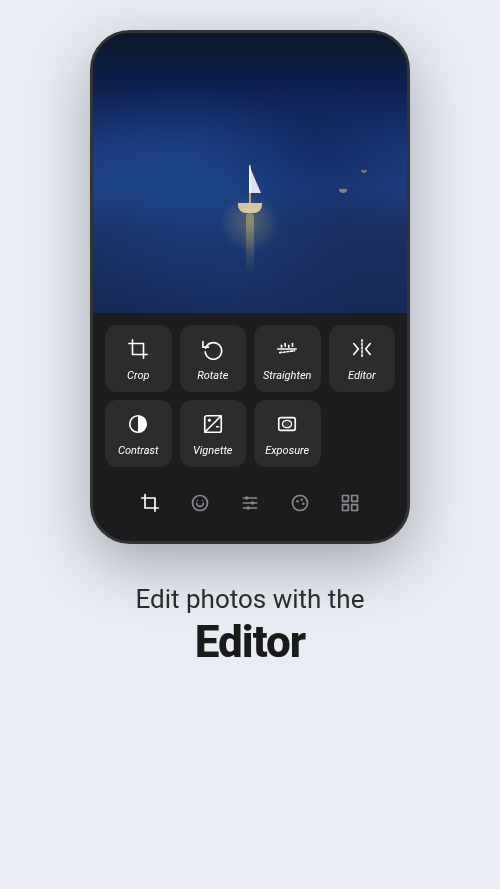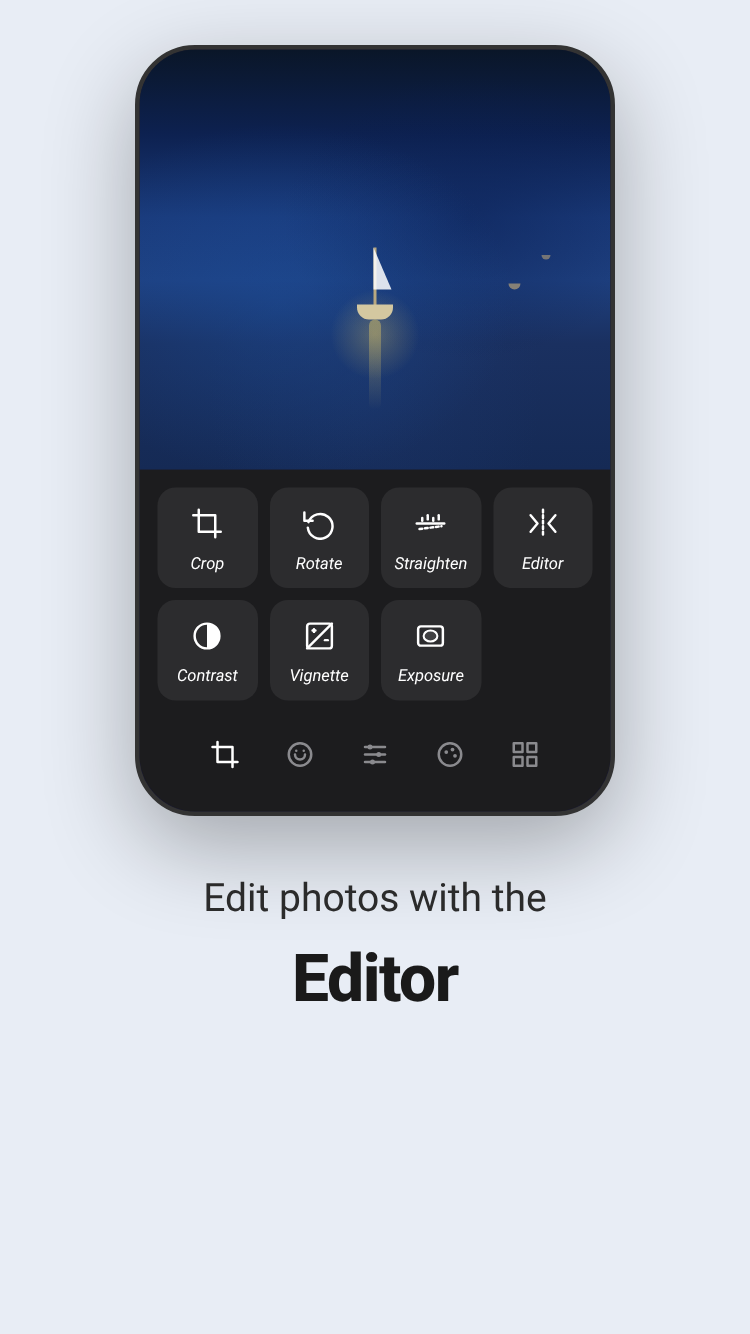--- a/index.html
+++ b/index.html
@@ -203,21 +203,21 @@
     .text-section {
       margin-top: 40px;
       text-align: center;
       padding: 0 20px;
     }
 
     .subtitle-text {
       font-size: 26px;
       font-weight: 400;
       color: #2d2d2d;
-      margin-bottom: 12px;
+      margin-bottom: 2px;
     }
 
     .main-title {
       font-size: 44px;
       font-weight: 800;
       color: #1a1a1a;
       letter-spacing: -1px;
     }
 
     

